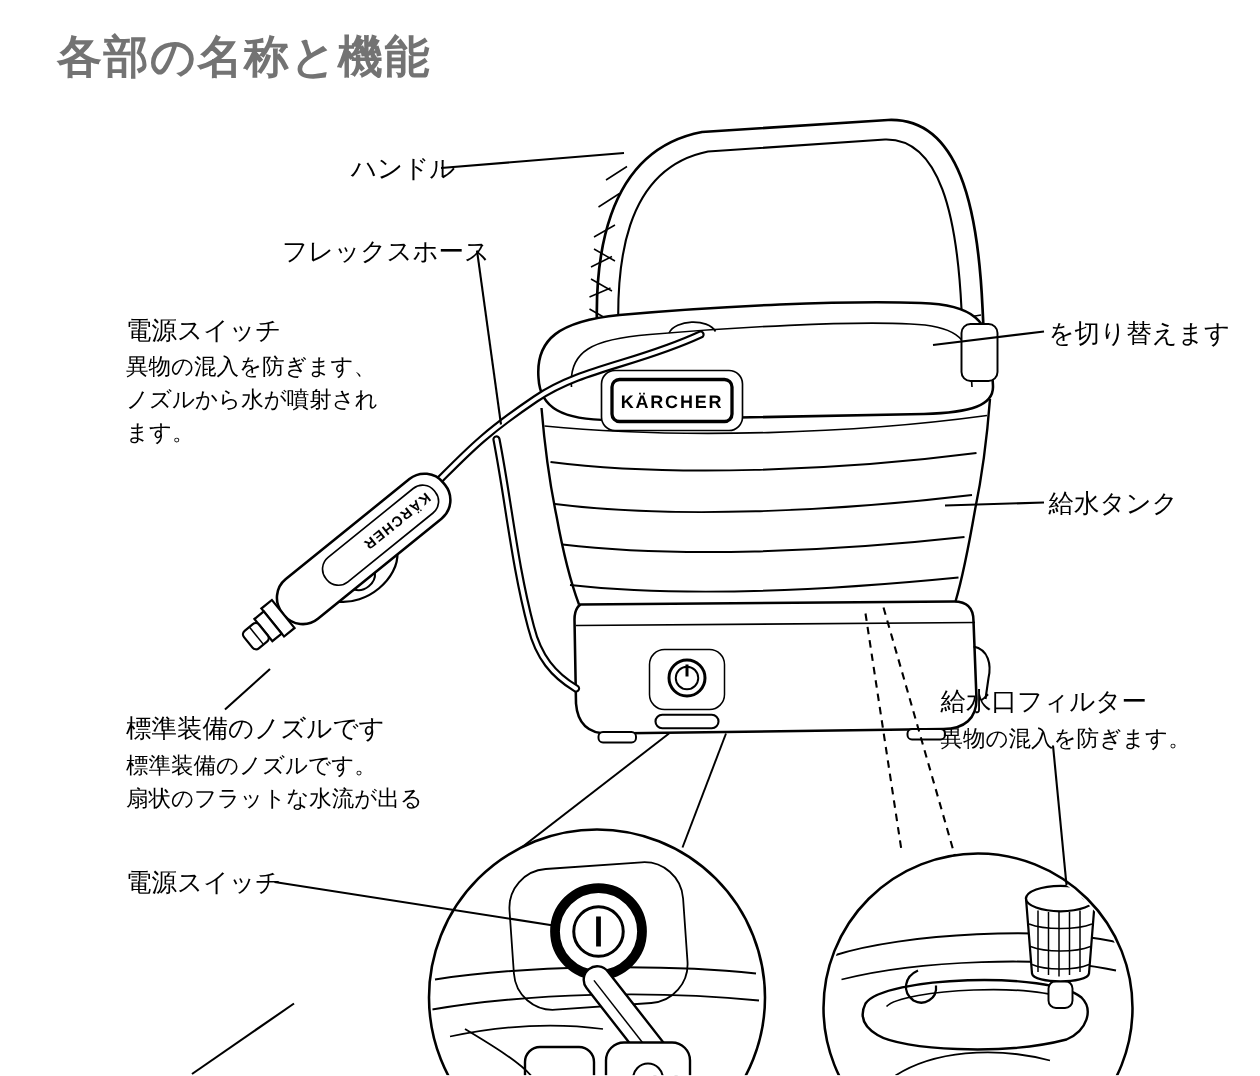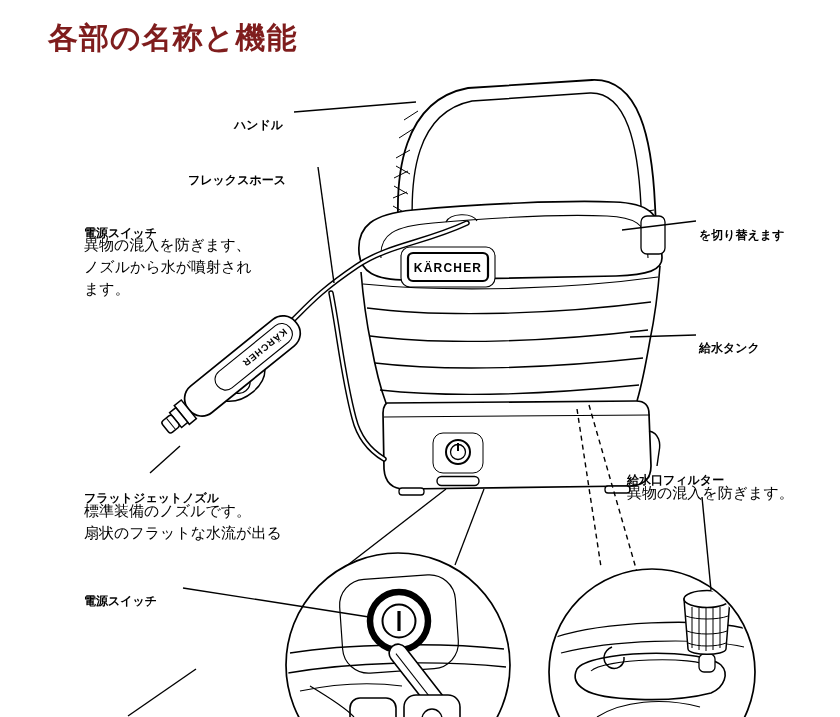--- a/index.html
+++ b/index.html
@@ -1,25 +1,25 @@
 <!DOCTYPE html>
 <html><head>
 <meta charset="utf-8">
 <style>
   html,body{margin:0;padding:0;background:#fff;}
   .page{
     position:relative;width:840px;height:717px;background:#fff;overflow:hidden;
     font-family:"Liberation Sans",sans-serif;color:#000;
   }
   .title{
-    position:absolute;left:48px;top:18px;margin:0;
-    font-size:30px;font-weight:700;letter-spacing:1px;color:#7f1d1d;
+    position:absolute;left:38px;top:18px;margin:0;
+    font-size:30px;font-weight:700;letter-spacing:1px;color:#737373;
   }
   .lbl{
-    position:absolute;font-size:12px;font-weight:700;white-space:nowrap;line-height:18px;margin-top:12px;
+    position:absolute;font-size:17px;font-weight:400;white-space:nowrap;line-height:18px;
   }
   .desc{
     position:absolute;font-size:15px;font-weight:400;white-space:nowrap;line-height:22px;
   }
   svg.art{position:absolute;left:0;top:0;}
   svg text{font-family:"Liberation Sans",sans-serif;fill:#000;}
 </style>
 </head>
 <body>
 
@@ -168,21 +168,21 @@
   <div class="desc" style="left:84px;top:234px">
     <div>異物の混入を防ぎます、</div>
     <div>ノズルから水が噴射され</div>
     <div>ます。</div>
   </div>
 
   <div class="lbl" style="left:699px;top:214px">を切り替えます</div>
 
   <div class="lbl" style="left:699px;top:327px">給水タンク</div>
 
-  <div class="lbl" style="left:84px;top:477px">フラットジェットノズル</div>
+  <div class="lbl" style="left:84px;top:477px">標準装備のノズルです</div>
   <div class="desc" style="left:84px;top:500px">
     <div>標準装備のノズルです。</div>
     <div>扇状のフラットな水流が出る</div>
   </div>
 
   <div class="lbl" style="left:627px;top:459px">給水口フィルター</div>
   <div class="desc" style="left:627px;top:482px">
     <div>異物の混入を防ぎます。</div>
   </div>
 

